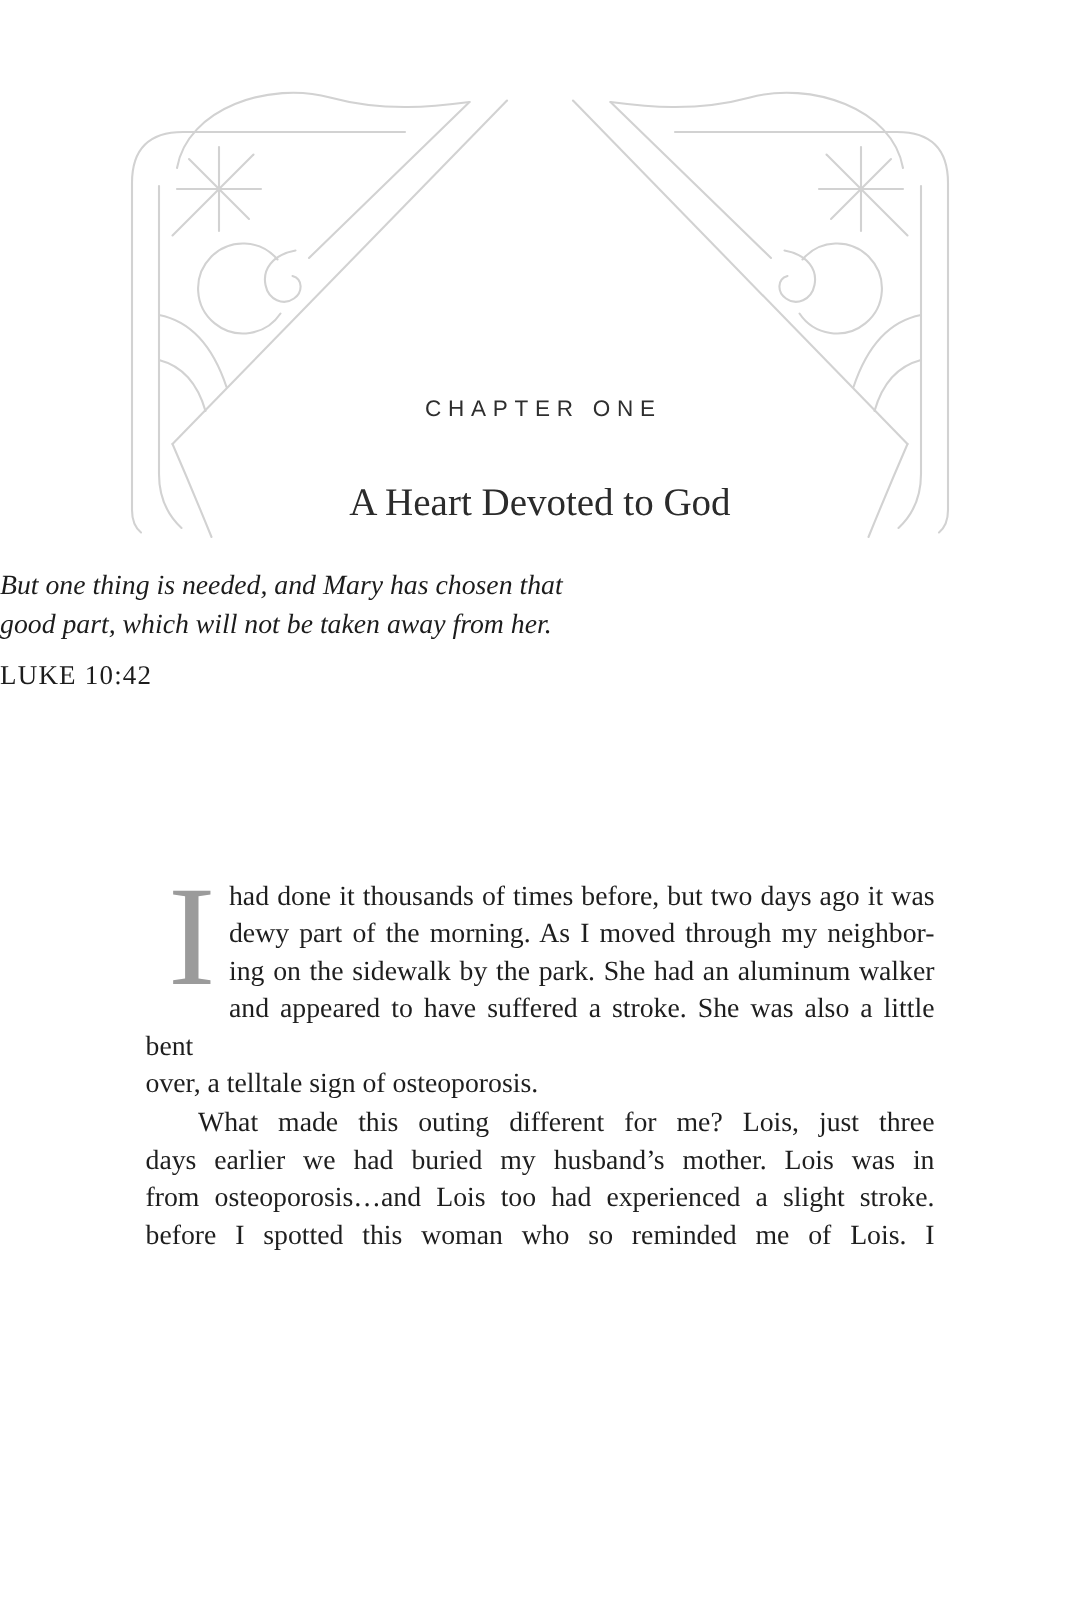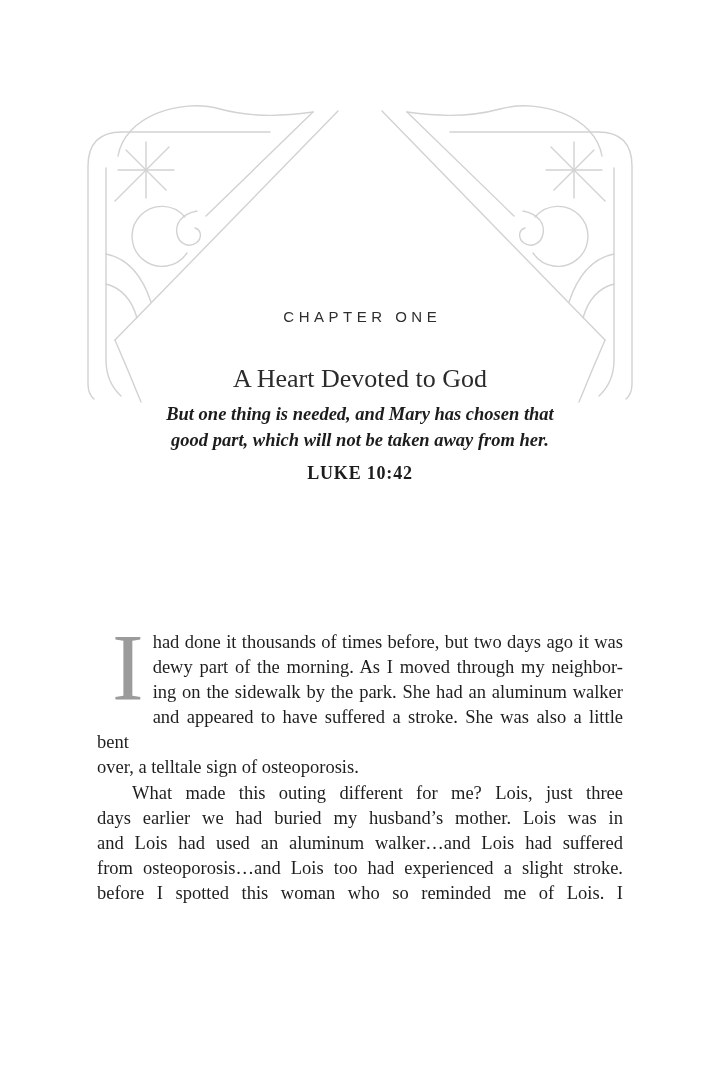--- a/index.html
+++ b/index.html
@@ -1,29 +1,29 @@
 <!DOCTYPE html>
 <html><head>
 <meta charset="utf-8">
 <style>
   html,body{margin:0;padding:0;background:#ffffff;}
   .page{position:relative;width:720px;height:884px;background:#ffffff;overflow:hidden;
-        font-family:"Liberation Serif",serif;margin-top:44px;}
+        font-family:"Liberation Serif",serif;}
   
   .ornament{position:absolute;top:58px;width:260px;height:310px;}
   .ornament.left{left:85px;}
   .ornament.right{right:85px;transform:scaleX(-1);}
   
   .kicker{position:absolute;top:264px;left:0;width:100%;text-align:center;
           font-family:"Liberation Sans",sans-serif;font-size:15px;font-weight:400;
           letter-spacing:4.5px;text-indent:4.5px;color:#2e2e2e;}
   .title{position:absolute;top:320px;left:0;width:100%;margin:0;text-align:center;
          font-family:"Liberation Serif",serif;font-size:26px;font-weight:400;color:#2b2b2b;}
-  .epigraph{position:absolute;top:358px;left:0;width:100%;text-align:center;
-            font-style:italic;font-size:18.5px;line-height:25.5px;color:#1c1c1c;font-weight:bold;}
+  .epigraph{position:absolute;top:379px;left:0;width:100%;text-align:left;
+            font-style:italic;font-size:18.5px;line-height:25.5px;color:#1c1c1c;}
   .citation{margin-top:8px;font-style:normal;font-size:18px;letter-spacing:0.8px;color:#1c1c1c;}
   
   .bodytext{position:absolute;left:97px;top:586px;width:526px;
             font-size:18.5px;line-height:25.1px;color:#1e1e1e;}
   .line{text-align:justify;text-align-last:justify;}
   .line.short{text-align-last:left;}
   .line.indent{text-indent:35px;}
   .dropcap{float:left;font-size:95px;line-height:74px;height:75px;
            margin:1px 9px 0 15px;color:#9b9b9b;font-family:"Liberation Serif",serif;}
   .folio{position:absolute;top:986px;left:0;width:100%;text-align:center;
@@ -87,21 +87,20 @@
         <span class="dropcap">I</span>
         <div class="line">had done it thousands of times before, but two days ago it was</div>
         <div class="line">dewy part of the morning. As I moved through my neighbor-</div>
         <div class="line">ing on the sidewalk by the park. She had an aluminum walker</div>
         <div class="line">and appeared to have suffered a stroke. She was also a little bent</div>
         <div class="line short">over, a telltale sign of osteoporosis.</div>
       </div>
       <div>
         <div class="line indent">What made this outing different for me? Lois, just three</div>
         <div class="line">days earlier we had buried my husband’s mother. Lois was in</div>
-        <div class="line">and Lois had used an aluminum walker…and Lois had suffered</div>
         <div class="line">from osteoporosis…and Lois too had experienced a slight stroke.</div>
       </div>
       <div>
         <div class="line">before I spotted this woman who so reminded me of Lois. I</div>
       </div>
     </div>
 
   <div class="folio">15</div>
 
 </div>

